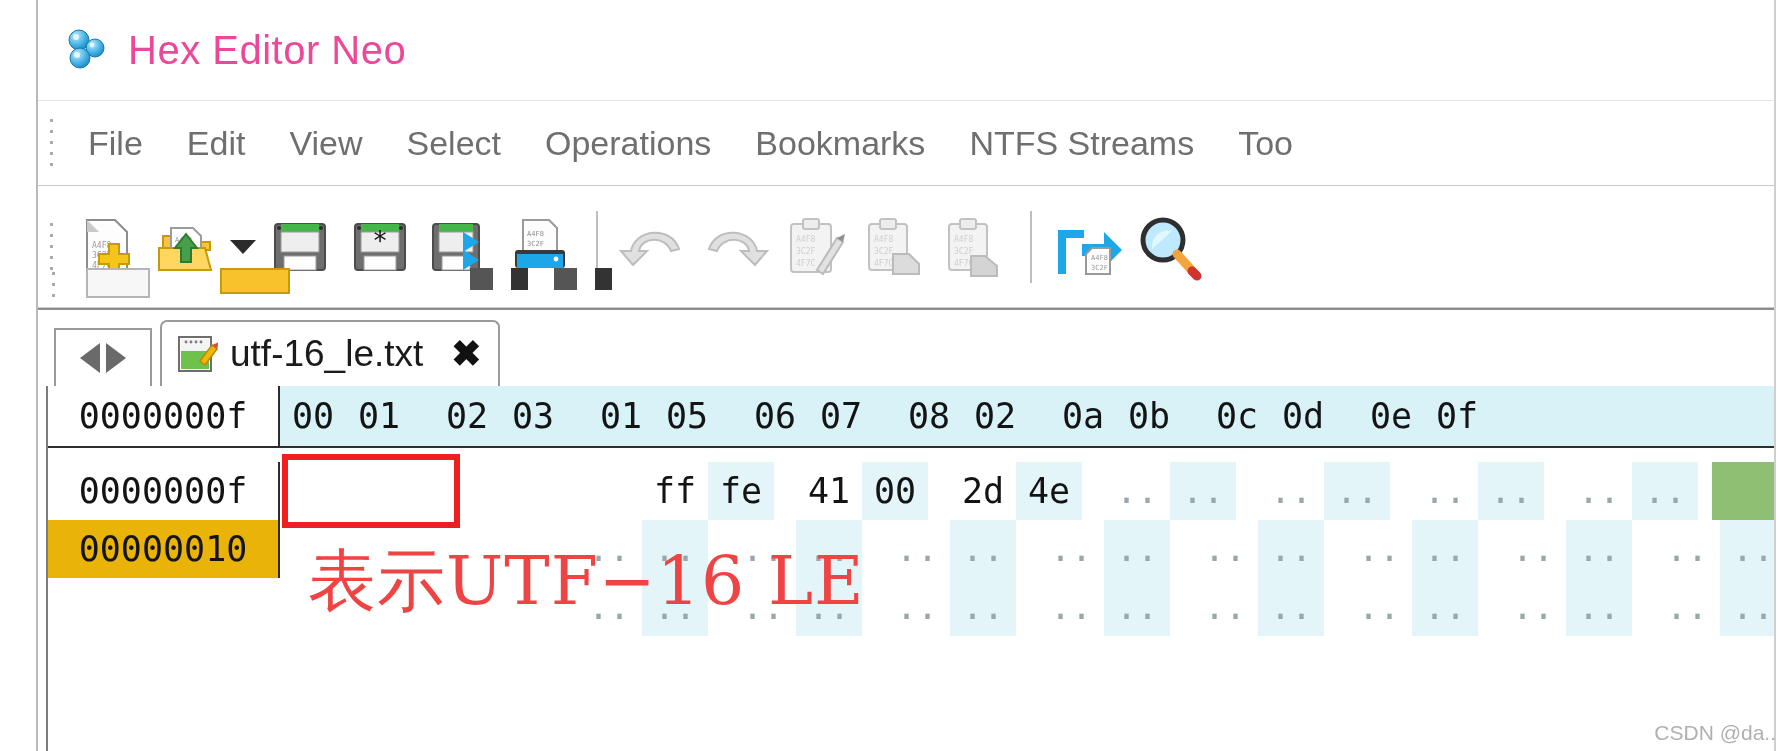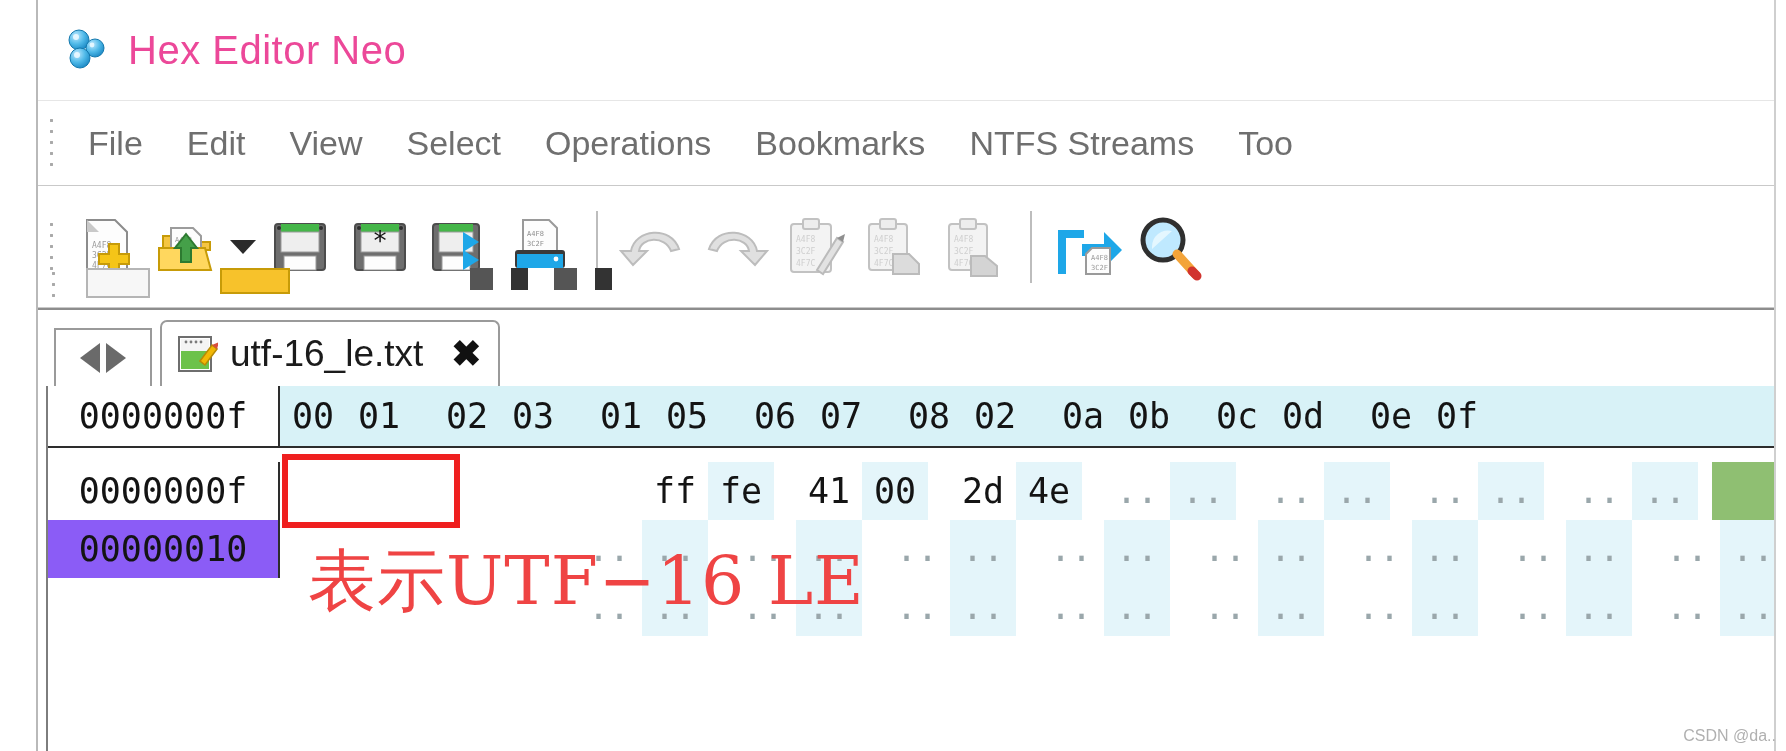--- a/index.html
+++ b/index.html
@@ -181,21 +181,21 @@
   }
   .rowdata{
     flex:1;height:100%;position:relative;display:flex;align-items:center;justify-content:flex-end;
   }
   .bytecell{
     width:66px;flex:none;text-align:center;
   }
   .bytecell.shade{background:#e4f5fa;height:58px;line-height:58px;}
   .dots{color:#9aa7ab;}
   .off-shade-a{background:#ffffff;}
-  .off-shade-b{background:#8b5cf6;}
+  .off-shade-b{background:#eab308;}
 
   
   #ffbox{
     position:absolute;
     left:2px;top:-8px;
     width:178px;height:74px;
     border:6px solid #ef1f1f;
     box-sizing:border-box;
     z-index:5;
     pointer-events:none;
@@ -218,21 +218,21 @@
   #greencell{
     position:absolute;
     right:0px;top:0px;
     width:74px;height:58px;
     background:#8fbf72;
   }
 
   
   #watermark{
     position:absolute;right:10px;bottom:6px;
-    font-size:16px;color:#b0b0b0;
+    font-size:21px;color:#b0b0b0;
     font-family:"Liberation Sans", sans-serif;
     z-index:20;
   }
 
   
   #toolbar2{
     position:absolute;left:0;top:268px;width:100%;height:40px;
     overflow:hidden;display:flex;align-items:flex-start;
   }
 </style>

